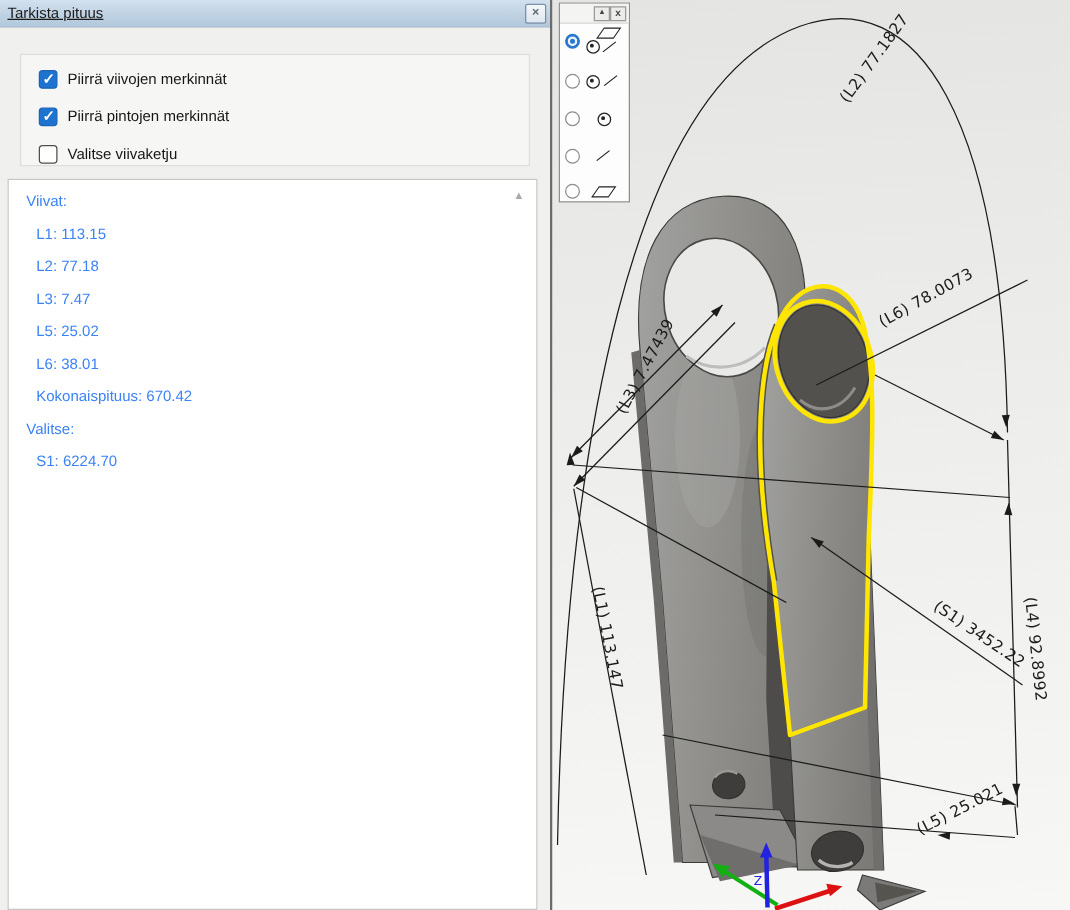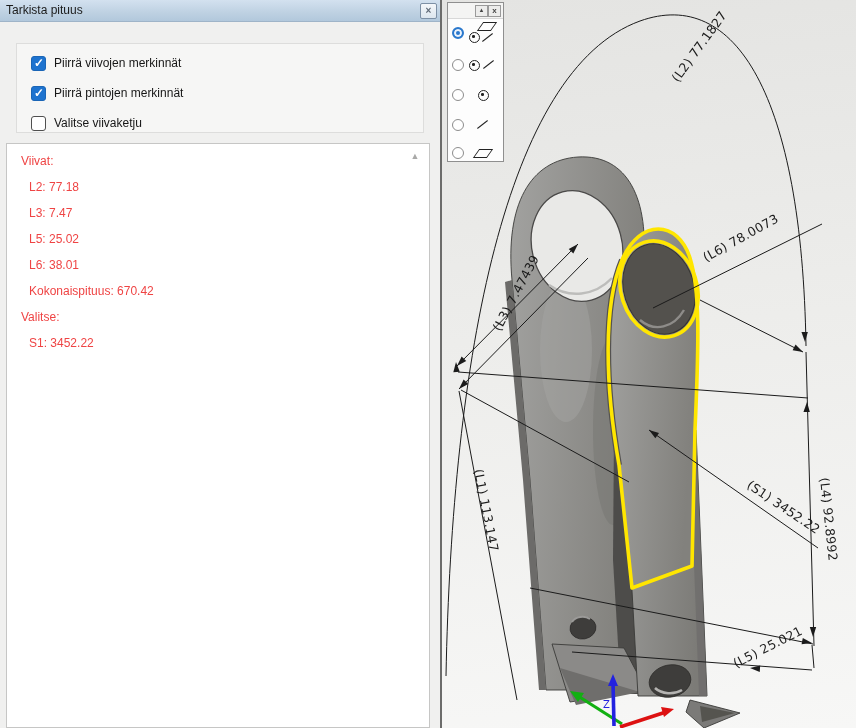--- a/index.html
+++ b/index.html
@@ -4,40 +4,40 @@
 <style>
   html,body{margin:0;padding:0;background:#dcdcdc;}
   .stage{position:relative;width:856px;height:728px;overflow:hidden;
          font-family:"Liberation Sans", sans-serif;background:#f0f0ef;}
 
   
   .panel{position:absolute;left:0;top:0;width:440px;height:728px;background:#f0f0ef;}
   .titlebar{position:absolute;left:0;top:0;width:440px;height:21px;
             background:linear-gradient(180deg,#d3e1ef 0%,#bed1e2 60%,#b2c8dc 100%);
             border-bottom:1px solid #9fb4c8;}
-  .titlebar .title{position:absolute;left:6px;top:3px;font-size:12px;color:#1b1b1b;}
+  .titlebar .title{position:absolute;left:6px;top:3px;font-size:12px;color:#1b1b1b;text-decoration:underline;}
   .close-btn{position:absolute;right:3px;top:3px;width:15px;height:14px;
              background:linear-gradient(180deg,#f4f7fa,#dde6ee);
              border:1px solid #7d90a5;border-radius:2px;
              color:#5f6a77;font-size:10px;line-height:13px;text-align:center;
              font-weight:bold;cursor:default;}
 
   .groupbox{position:absolute;left:16px;top:43px;width:406px;height:88px;
             background:#f6f6f5;border:1px solid #dddddc;}
   .cb-row{position:absolute;left:14px;height:16px;display:flex;align-items:center;}
   .cb-row .box{width:15px;height:15px;border-radius:3px;box-sizing:border-box;
                border:1px solid #4f4f4f;background:#fff;margin-right:8px;position:relative;}
   .cb-row.checked .box{background:#1e73cf;border-color:#1a65b6;}
   .cb-row.checked .box::after{content:"✓";position:absolute;left:2px;top:-1px;
                color:#fff;font-size:12px;font-weight:bold;}
   .cb-row .cb-label{font-size:12px;color:#161616;}
 
   .listbox{position:absolute;left:6px;top:143px;width:424px;height:585px;
            background:#ffffff;border:1px solid #c6c6c5;box-sizing:border-box;overflow:hidden;}
-  .list-row{font-size:12px;color:#ef4444;height:26px;line-height:26px;padding-left:14px;}
+  .list-row{font-size:12px;color:#3b82f6;height:26px;line-height:26px;padding-left:14px;}
   .list-row.indent{padding-left:22px;}
   .scroll-up{position:absolute;right:8px;top:8px;width:12px;height:9px;
              color:#a9a9a8;font-size:9px;line-height:9px;text-align:center;}
 
   
   .divider{position:absolute;left:440px;top:0;width:2px;height:728px;background:#6c6c6b;}
 
   
   .viewport{position:absolute;left:442px;top:0;width:414px;height:728px;
             background:linear-gradient(175deg,#e4e4e2 0%,#ededeb 45%,#f7f7f6 100%);}
@@ -87,27 +87,28 @@
       </div>
       <div class="cb-row" style="top:71px">
         <span class="box"></span>
         <span class="cb-label">Valitse viivaketju</span>
       </div>
     </div>
 
     <div class="listbox">
       <div id="list-rows" style="padding-top:4px">
           <div class="list-row">Viivat:</div>
+          <div class="list-row indent">L1: 113.15</div>
           <div class="list-row indent">L2: 77.18</div>
           <div class="list-row indent">L3: 7.47</div>
           <div class="list-row indent">L5: 25.02</div>
           <div class="list-row indent">L6: 38.01</div>
           <div class="list-row indent">Kokonaispituus: 670.42</div>
           <div class="list-row">Valitse:</div>
-          <div class="list-row indent">S1: 3452.22</div>
+          <div class="list-row indent">S1: 6224.70</div>
         </div>
       <span class="scroll-up">▲</span>
     </div>
   </div>
 
   <div class="divider"></div>
 
   <div class="viewport">
 
     <svg width="414" height="728" viewBox="442 0 414 728">

